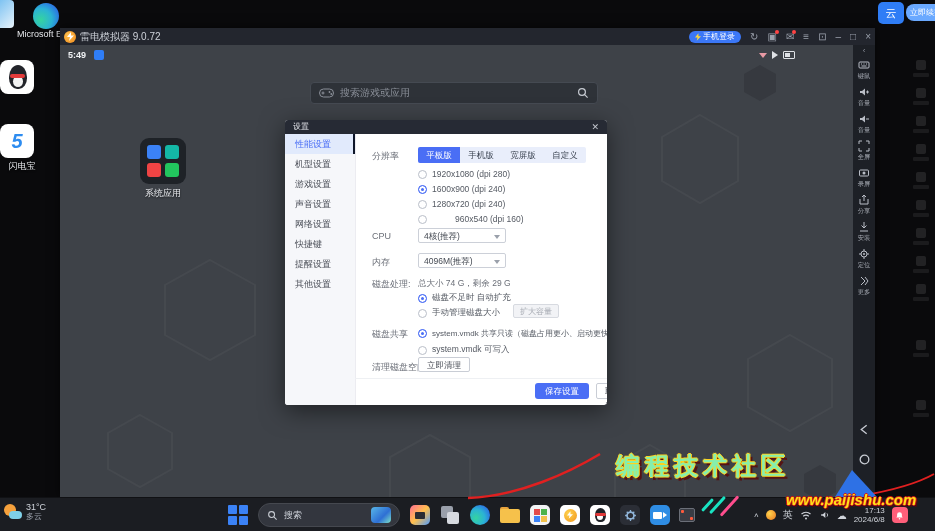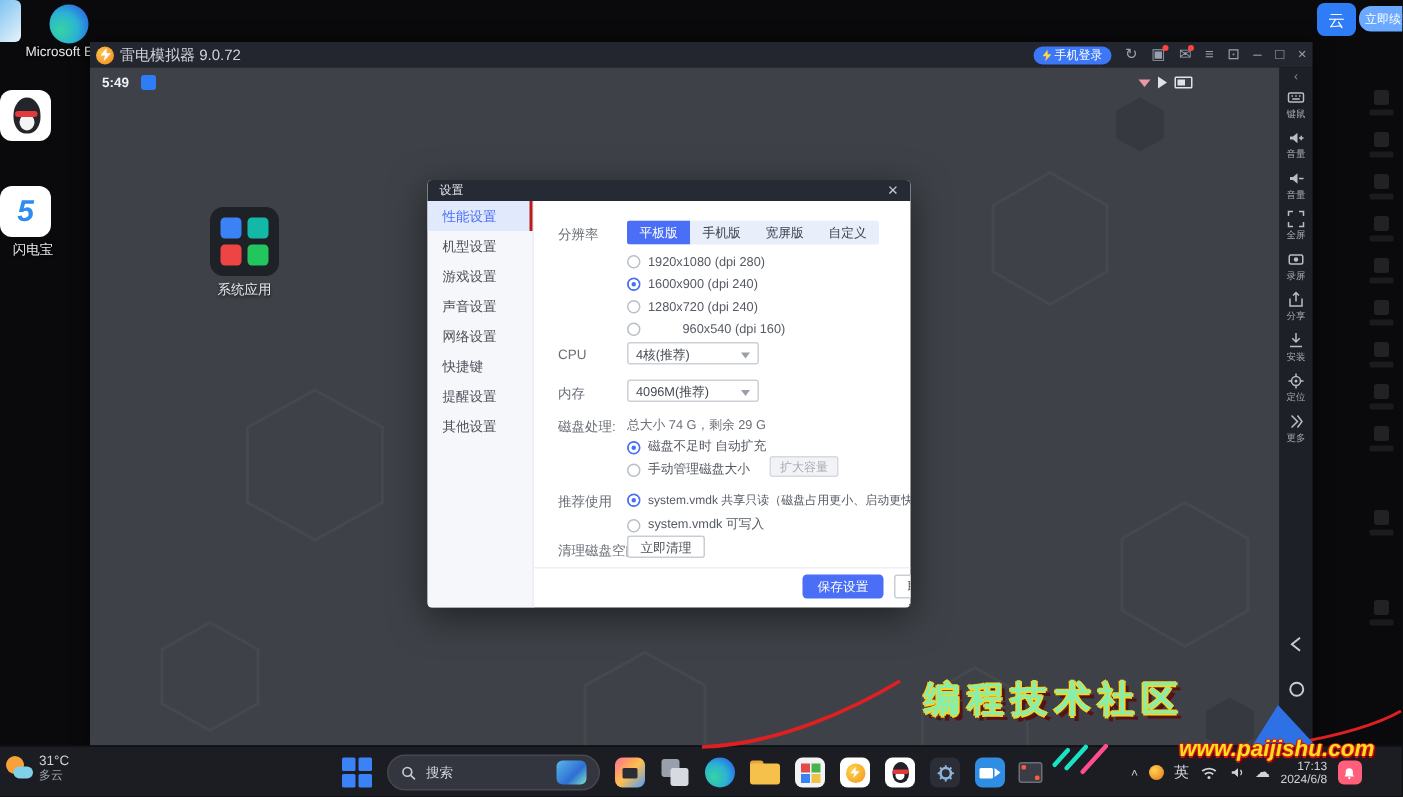--- a/index.html
+++ b/index.html
@@ -42,21 +42,21 @@
   .tri{width:0;height:0;border-left:4px solid transparent;border-right:4px solid transparent;border-bottom:6px solid #dfe2e6;transform:rotate(90deg);}
   .vol{width:0;height:0;border-left:4px solid transparent;border-right:4px solid transparent;border-top:5px solid #e89aa4;}
   
   .dlg{position:absolute;left:285px;top:120px;width:322px;height:285px;background:#fff;border-radius:3px;
        box-shadow:0 6px 24px rgba(0,0,0,.5);overflow:hidden;z-index:5;}
   .dlg-head{position:absolute;left:0;top:0;right:0;height:14px;background:#262a34;color:#e7e9ee;
             font-size:8px;line-height:14px;padding:0 8px;display:flex;}
   .dlg-close{margin-left:auto;color:#c3c7cf;font-size:9px;cursor:default;}
   .dlg-nav{position:absolute;left:0;top:14px;bottom:0;width:70px;background:#f6f7fa;border-right:1px solid #ececf1;}
   .nav-item{height:20px;line-height:20px;font-size:9px;color:#4b4f58;padding-left:10px;cursor:default;}
-  .nav-item.sel{background:#e1eafc;color:#4a6ef5;border-right:2px solid #b91c1c;}
+  .nav-item.sel{background:#e1eafc;color:#4a6ef5;border-right:2px solid #0f172a;}
   .dl{position:absolute;font-size:9px;color:#6b6f78;}
   .dtxt{position:absolute;font-size:8.5px;color:#6b6f78;}
   .tabs{position:absolute;left:133px;top:27px;height:16px;display:flex;background:#e9eefb;border-radius:2px;overflow:hidden;}
   .tab{width:42px;text-align:center;font-size:8.5px;line-height:16px;color:#3c4452;cursor:default;}
   .tab.sel{background:#4a6ef5;color:#fff;}
   .radio-row{position:absolute;display:flex;align-items:center;gap:5px;}
   .rad{width:9px;height:9px;border:1px solid #b9bec8;border-radius:50%;background:#fff;box-sizing:border-box;flex:0 0 auto;}
   .rad.sel{border:1px solid #4a6ef5;background:#4a6ef5;box-shadow:inset 0 0 0 2px #fff;}
   .rlbl{font-size:8.5px;color:#555a63;white-space:nowrap;}
   .dd{position:absolute;left:133px;width:88px;height:15px;background:#fff;border:1px solid #ccd0d8;border-radius:2px;
@@ -180,20 +180,33 @@
       </svg>
 
       <span class="statustime">5:49</span>
       <span class="statbadge"></span>
       <div class="stat-right">
         <span class="vol"></span>
         <span class="tri"></span>
         <span class="batt"></span>
       </div>
 
+      <div class="searchbar">
+        <svg width="15" height="10" viewBox="0 0 15 10">
+          <rect x="0.5" y="1" width="14" height="8" rx="4" fill="none" stroke="#8a8f98"></rect>
+          <path d="M4 3.5v3M2.5 5h3" stroke="#8a8f98" stroke-width="1" fill="none"></path>
+          <circle cx="10.5" cy="4" r="0.9" fill="#8a8f98"></circle>
+            <circle cx="12.3" cy="6" r="0.9" fill="#8a8f98"></circle>
+        </svg>
+        <span class="searchtxt">搜索游戏或应用</span>
+        <svg width="12" height="12" viewBox="0 0 12 12">
+          <circle cx="5" cy="5" r="3.4" fill="none" stroke="#c7cbd2" stroke-width="1.2"></circle>
+          <path d="M7.6 7.6L10.6 10.6" stroke="#c7cbd2" stroke-width="1.2"></path>
+        </svg>
+      </div>
 
       <div class="folder">
         <span class="mini" style="background:#3b82f6"></span>
         <span class="mini" style="background:#14b8a6"></span>
         <span class="mini" style="background:#ef4444"></span>
         <span class="mini" style="background:#22c55e"></span>
       </div>
       <div class="folder-label">系统应用</div>
     </div>
 
@@ -326,21 +339,21 @@
     <div class="radio-row" style="left:133px;top:172px;">
       <span class="rad sel"></span>
         <span class="rlbl">磁盘不足时 自动扩充</span>
     </div>
     <div class="radio-row" style="left:133px;top:187px;">
       <span class="rad"></span>
         <span class="rlbl">手动管理磁盘大小</span>
     </div>
     <span class="btn-gray" style="left:228px;top:184px;">扩大容量</span>
 
-    <span class="dl" style="left:87px;top:208px;">推荐使用</span>
+    <span class="dl" style="left:87px;top:208px;">磁盘共享</span>
     <div class="radio-row" style="left:133px;top:208px;">
       <span class="rad sel"></span>
       <span class="rlbl" style="font-size:8px;">system.vmdk 共享只读（磁盘占用更小、启动更快，推荐使用）</span>
     </div>
     <div class="radio-row" style="left:133px;top:224px;">
       <span class="rad"></span>
         <span class="rlbl">system.vmdk 可写入</span>
     </div>
 
     <span class="dl" style="left:87px;top:241px;">清理磁盘空间:</span>

